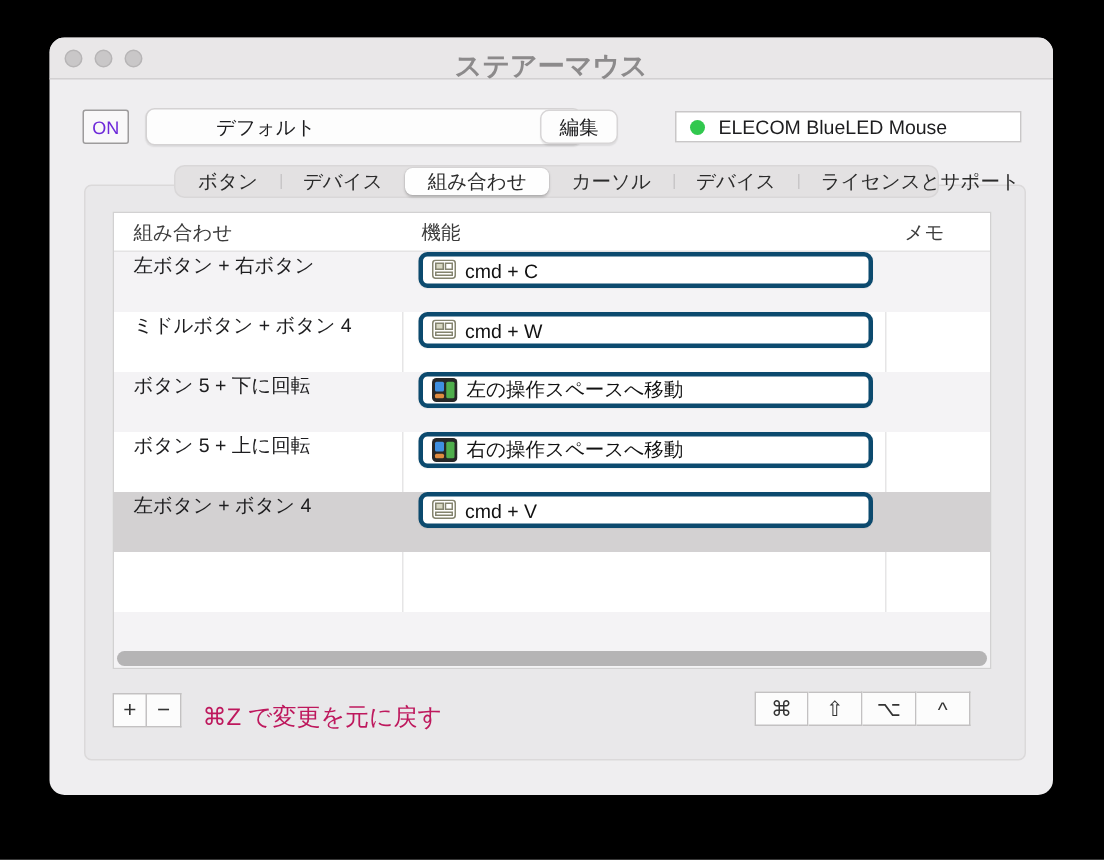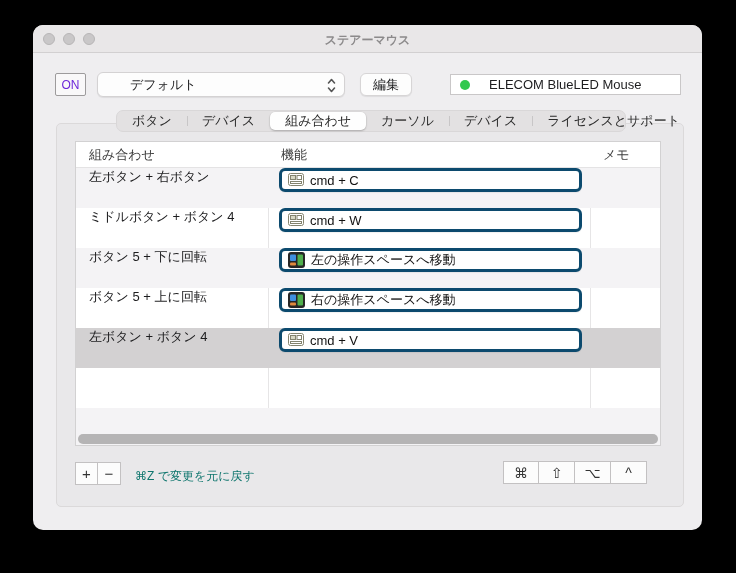--- a/index.html
+++ b/index.html
@@ -7,38 +7,38 @@
   .window { position:absolute; left:33px; top:25px; width:669px; height:505px;
             background:#efeef0; border-radius:10px; overflow:hidden;
             box-shadow:0 12px 28px rgba(0,0,0,.55); }
 
   
   .titlebar { position:absolute; left:0; top:0; width:100%; height:28px;
               background:#e9e7e8; border-bottom:1px solid #d2d0d1; }
   .traffic { position:absolute; left:10px; top:8px; display:flex; gap:8px; }
   .light { width:12px; height:12px; border-radius:50%; background:#c9c7c8; border:1px solid #b7b5b6; }
   .win-title { position:absolute; width:100%; top:7px; text-align:center;
-               font-size:12px; font-weight:bold; color:#8c8a8b; }
+               font-size:18px; font-weight:bold; color:#8c8a8b; }
 
   
   .btn-on { position:absolute; left:22px; top:48px; width:31px; height:23px;
             background:#f9f8f9; border:1px solid #9d9b9c; border-radius:2px;
             font-size:12px; color:#6d28d9; display:flex; align-items:center; justify-content:center; }
-  .popup { position:absolute; left:64px; top:47px; width:248px; height:25px;
+  .popup { position:absolute; left:64px; top:47px; width:291px; height:25px;
            background:#fdfdfd; border:1px solid #d4d2d3; border-radius:6px;
            box-shadow:0 1px 1px rgba(0,0,0,.08);
-           display:flex; align-items:center; font-size:13px; color:#1d1d1f; padding-left:32px; }
+           display:flex; align-items:center; font-size:13px; color:#1d1d1f; padding-left:46px; }
   .popup .chev { position:absolute; right:7px; top:3px; }
   .btn-edit { position:absolute; left:327px; top:48px; width:52px; height:23px;
               background:#fdfdfd; border:1px solid #d7d5d6; border-radius:6px;
               box-shadow:0 1px 1px rgba(0,0,0,.08);
               font-size:13px; color:#1d1d1f; display:flex; align-items:center; justify-content:center; }
   .device { position:absolute; left:417px; top:49px; width:231px; height:21px;
             background:#fff; border:1px solid #c9c7c8; display:flex; align-items:center;
-            gap:19px; padding-left:9px; font-size:13px; color:#1d1d1f; }
+            gap:9px; padding-left:9px; font-size:13px; color:#1d1d1f; }
   .dot { width:10px; height:10px; border-radius:50%; background:#31c84e; }
 
   
   .box { position:absolute; left:23px; top:98px; width:628px; height:384px;
          background:#e9e8ea; border:1px solid #dbd9da; border-radius:5px; }
 
   
   .tabs { position:absolute; left:83px; top:85px; width:510px; height:22px;
           background:#e3e1e2; border:1px solid #d9d7d8; border-radius:7px;
           display:flex; align-items:stretch; }
@@ -74,21 +74,21 @@
              background:#b5b4b5; border-radius:5px; z-index:3; }
 
   
   .icon { display:inline-flex; flex:0 0 auto; }
 
   
   .stepper { position:absolute; left:42px; top:437px; display:flex; }
   .step-btn { width:23px; height:23px; background:#fcfcfc; border:1px solid #c3c1c2;
               font-size:15px; color:#333; display:flex; align-items:center; justify-content:center; }
   .step-btn + .step-btn { border-left:none; }
-  .undo-hint { position:absolute; left:102px; top:443px; font-size:12px; color:#0f766e; }
+  .undo-hint { position:absolute; left:102px; top:443px; font-size:16px; color:#be185d; }
   .mods { position:absolute; left:470px; top:436px; display:flex; }
   .mod-btn { width:36px; height:23px; background:#fcfcfc; border:1px solid #c3c1c2;
              font-size:14px; color:#333; display:flex; align-items:center; justify-content:center; }
   .mod-btn + .mod-btn { border-left:none; }
 </style>
 </head>
 <body>
 
 <div class="window">
 

